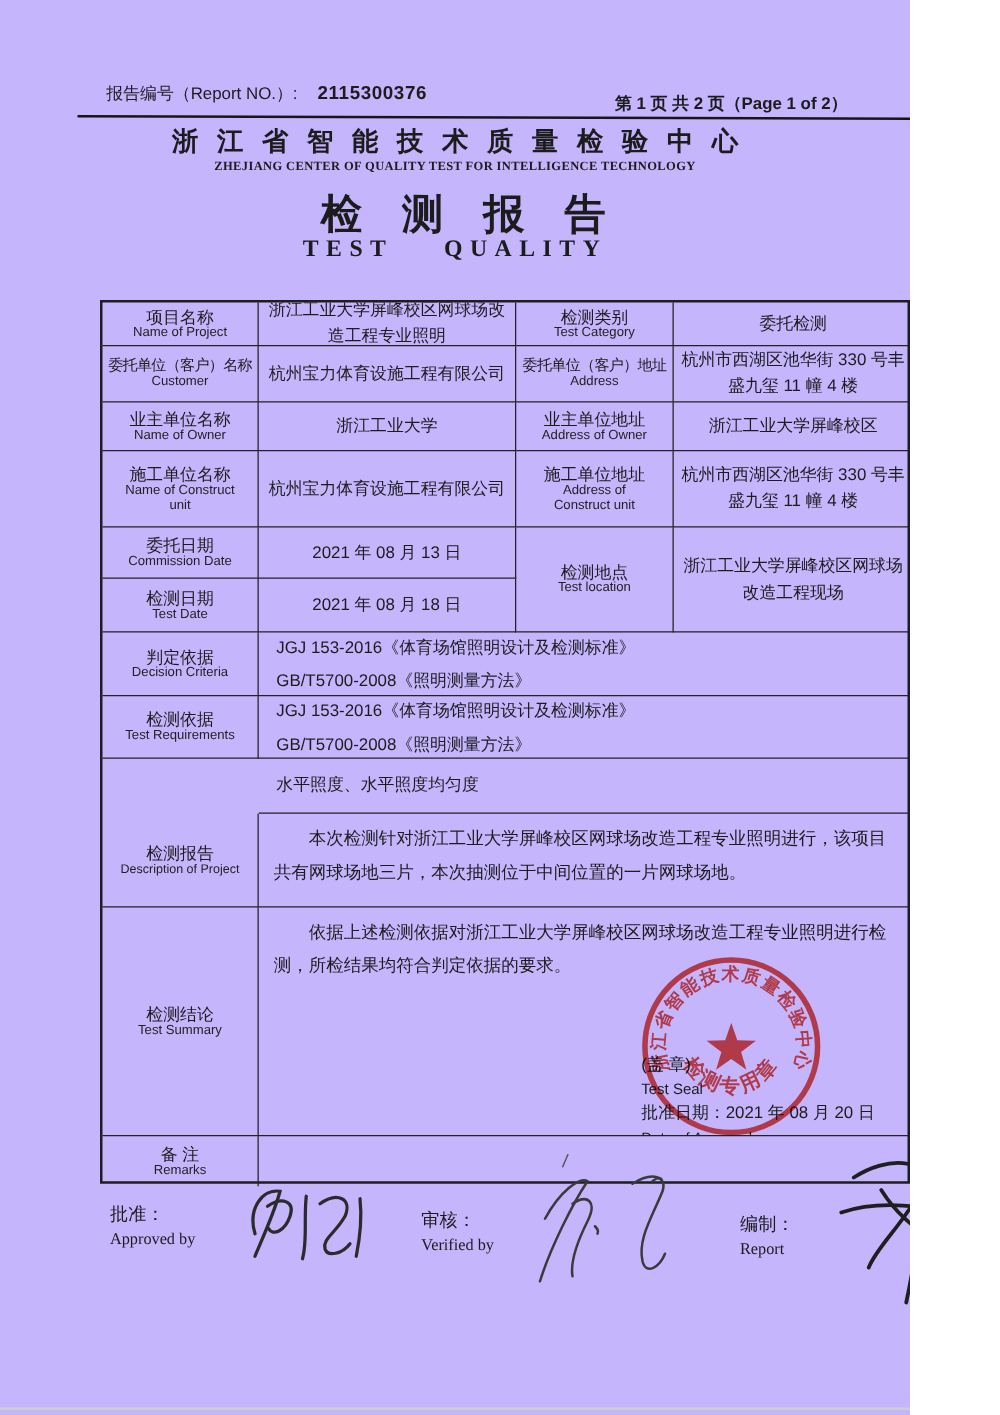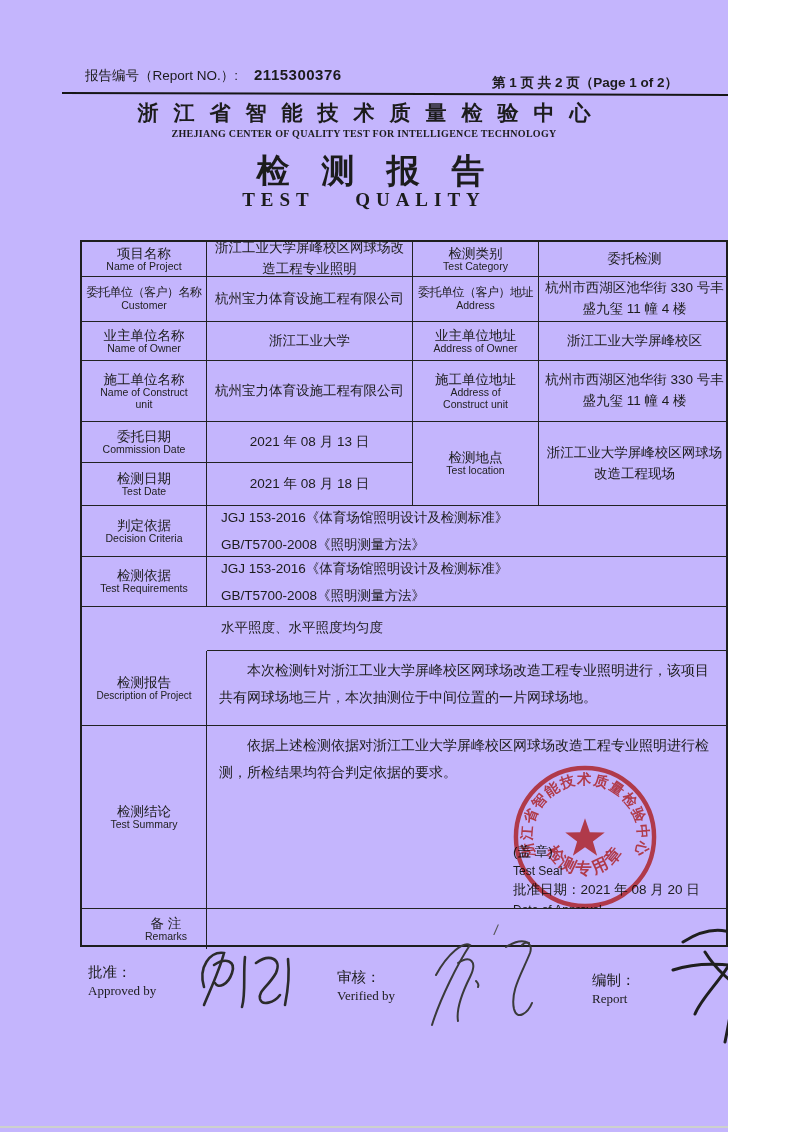--- a/index.html
+++ b/index.html
@@ -19,21 +19,21 @@
             letter-spacing:32px;padding-left:45px;box-sizing:border-box;}
   .title-en{left:0;top:189px;width:100%;text-align:center;font-family:"Liberation Serif","DejaVu Serif",serif;
             font-size:19px;font-weight:bold;letter-spacing:6px;word-spacing:30px;}
   
   .grid{left:80px;top:240px;width:648px;height:707px;display:grid;
         grid-template-columns:125px 206px 126px 191px;
         grid-template-rows:35px 45px 39px 61px 41px 43px 51px 50px 44px 75px 183px 40px;
         border:2.5px solid #1e1e1e;box-sizing:border-box;background:rgba(255,255,255,.0);}
   .cell{border-right:1.5px solid #222;border-bottom:1.5px solid #222;box-sizing:border-box;
         display:flex;align-items:center;justify-content:center;overflow:hidden;}
-  .no-br{border-right:none;} .no-bb{border-bottom:none;margin-left:44px;}
+  .no-br{border-right:none;} .no-bb{border-bottom:none;}
   .lbl{flex-direction:column;line-height:1.12;text-align:center;padding:1px 2px;}
   .lbl .cn{font-size:13.5px;}
   .lbl.tight .cn{font-size:12px;letter-spacing:-.5px;}
   .lbl .en{font-size:10.5px;color:#222;}
   .lbl .en.narrow{max-width:92px;}
   .lbl .en.small{font-size:10px;}
   .val{font-size:13.5px;text-align:center;line-height:1.55;padding:2px 5px;}
   .wide{justify-content:flex-start;align-items:center;padding-left:14px;text-align:left;}
   .two-line{flex-direction:column;align-items:flex-start;justify-content:center;line-height:2.0;}
   .para{align-items:flex-start;}

